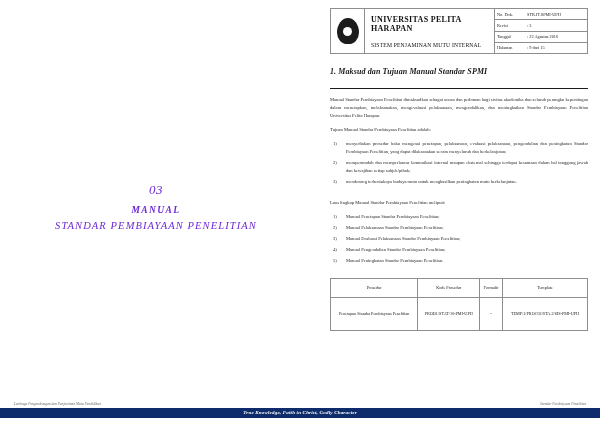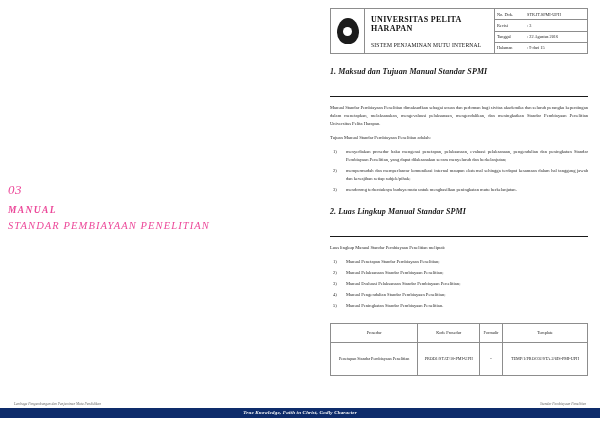--- a/index.html
+++ b/index.html
@@ -29,23 +29,23 @@
     top: 0;
     width: 322px;
     height: 424px;
     box-sizing: border-box;
   }
   .cover-block {
     position: absolute;
     left: 0;
     right: 18px;
     top: 182px;
-    text-align: left;
-    font-style: italic;
-    color: #ec4899;
+    text-align: center;
+    font-style: italic;
+    color: #6d28d9;
     padding-left: 8px;
   }
   .cover-number {
     font-size: 13px;
     letter-spacing: 0.5px;
     margin-bottom: 7px;
     font-style: italic;
   }
   .cover-manual {
     font-size: 9.5px;
@@ -150,21 +150,21 @@
 
   
   .section {
     margin-top: 13px;
   }
   .sec-head {
     font-size: 8px;
     font-style: italic;
     font-weight: bold;
     color: #1a1a1a;
-    padding-bottom: 20px;
+    padding-bottom: 12px;
     border-bottom: 1.6px solid #1a1a1a;
     letter-spacing: 0.1px;
   }
   .sec-body {
     margin-top: 7px;
     font-size: 4.6px;
     line-height: 1.75;
     text-align: justify;
     color: #2b2b2b;
   }
@@ -293,21 +293,20 @@
         <p>Tujuan Manual Standar Pembiayaan Penelitian adalah:</p>
         <ol class="numlist paren">
           <li>menyediakan prosedur baku mengenai penetapan, pelaksanaan, evaluasi pelaksanaan, pengendalian dan peningkatan Standar Pembiayaan Penelitian, yang dapat dilaksanakan secara menyeluruh dan berkelanjutan;</li>
           <li>mempermudah dan memperlancar komunikasi internal maupun eksternal sehingga terdapat kesamaan dalam hal tanggung jawab dan kewajiban setiap subjek/pihak;</li>
           <li>mendorong terbentuknya budaya mutu untuk menghasilkan peningkatan mutu berkelanjutan.</li>
         </ol>
       </div>
     </div>
 
     <div class="section">
-      <div class="sec-head">2. Luas Lingkup Manual Standar SPMI</div>
       <div class="sec-body">
         <p>Luas lingkup Manual Standar Pembiayaan Penelitian meliputi:</p>
         <ol class="numlist paren">
           <li>Manual Penetapan Standar Pembiayaan Penelitian;</li>
           <li>Manual Pelaksanaan Standar Pembiayaan Penelitian;</li>
           <li>Manual Evaluasi Pelaksanaan Standar Pembiayaan Penelitian;</li>
           <li>Manual Pengendalian Standar Pembiayaan Penelitian;</li>
           <li>Manual Peningkatan Standar Pembiayaan Penelitian.</li>
         </ol>
       </div>

